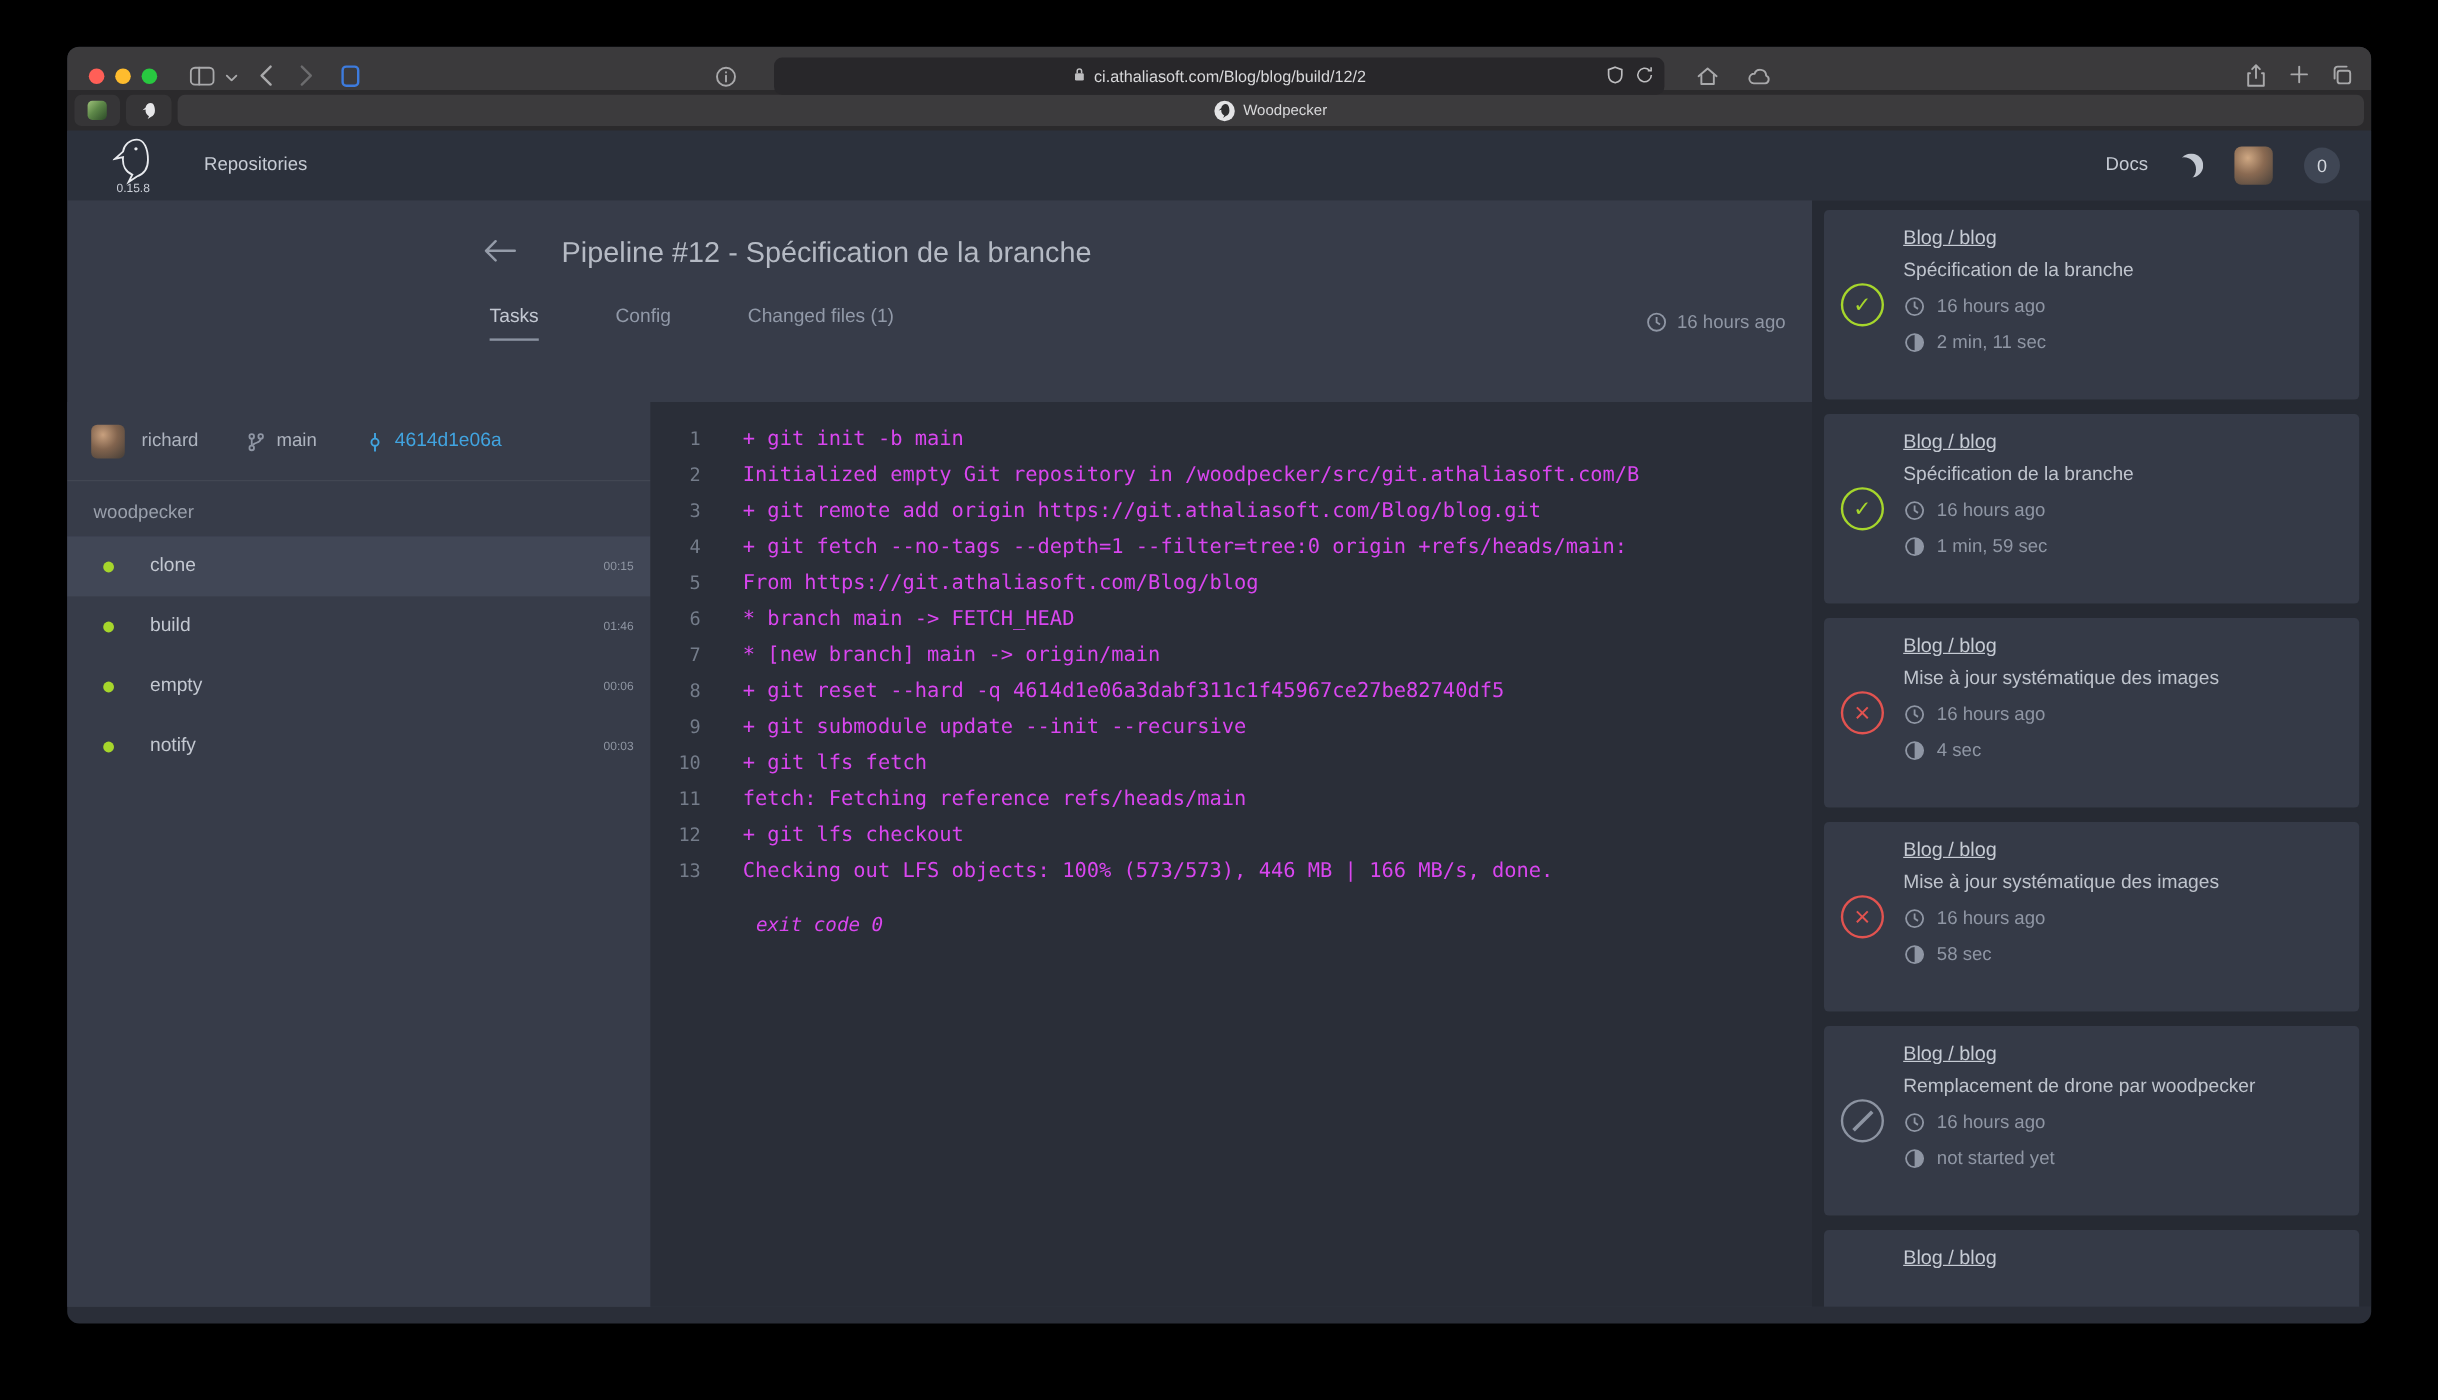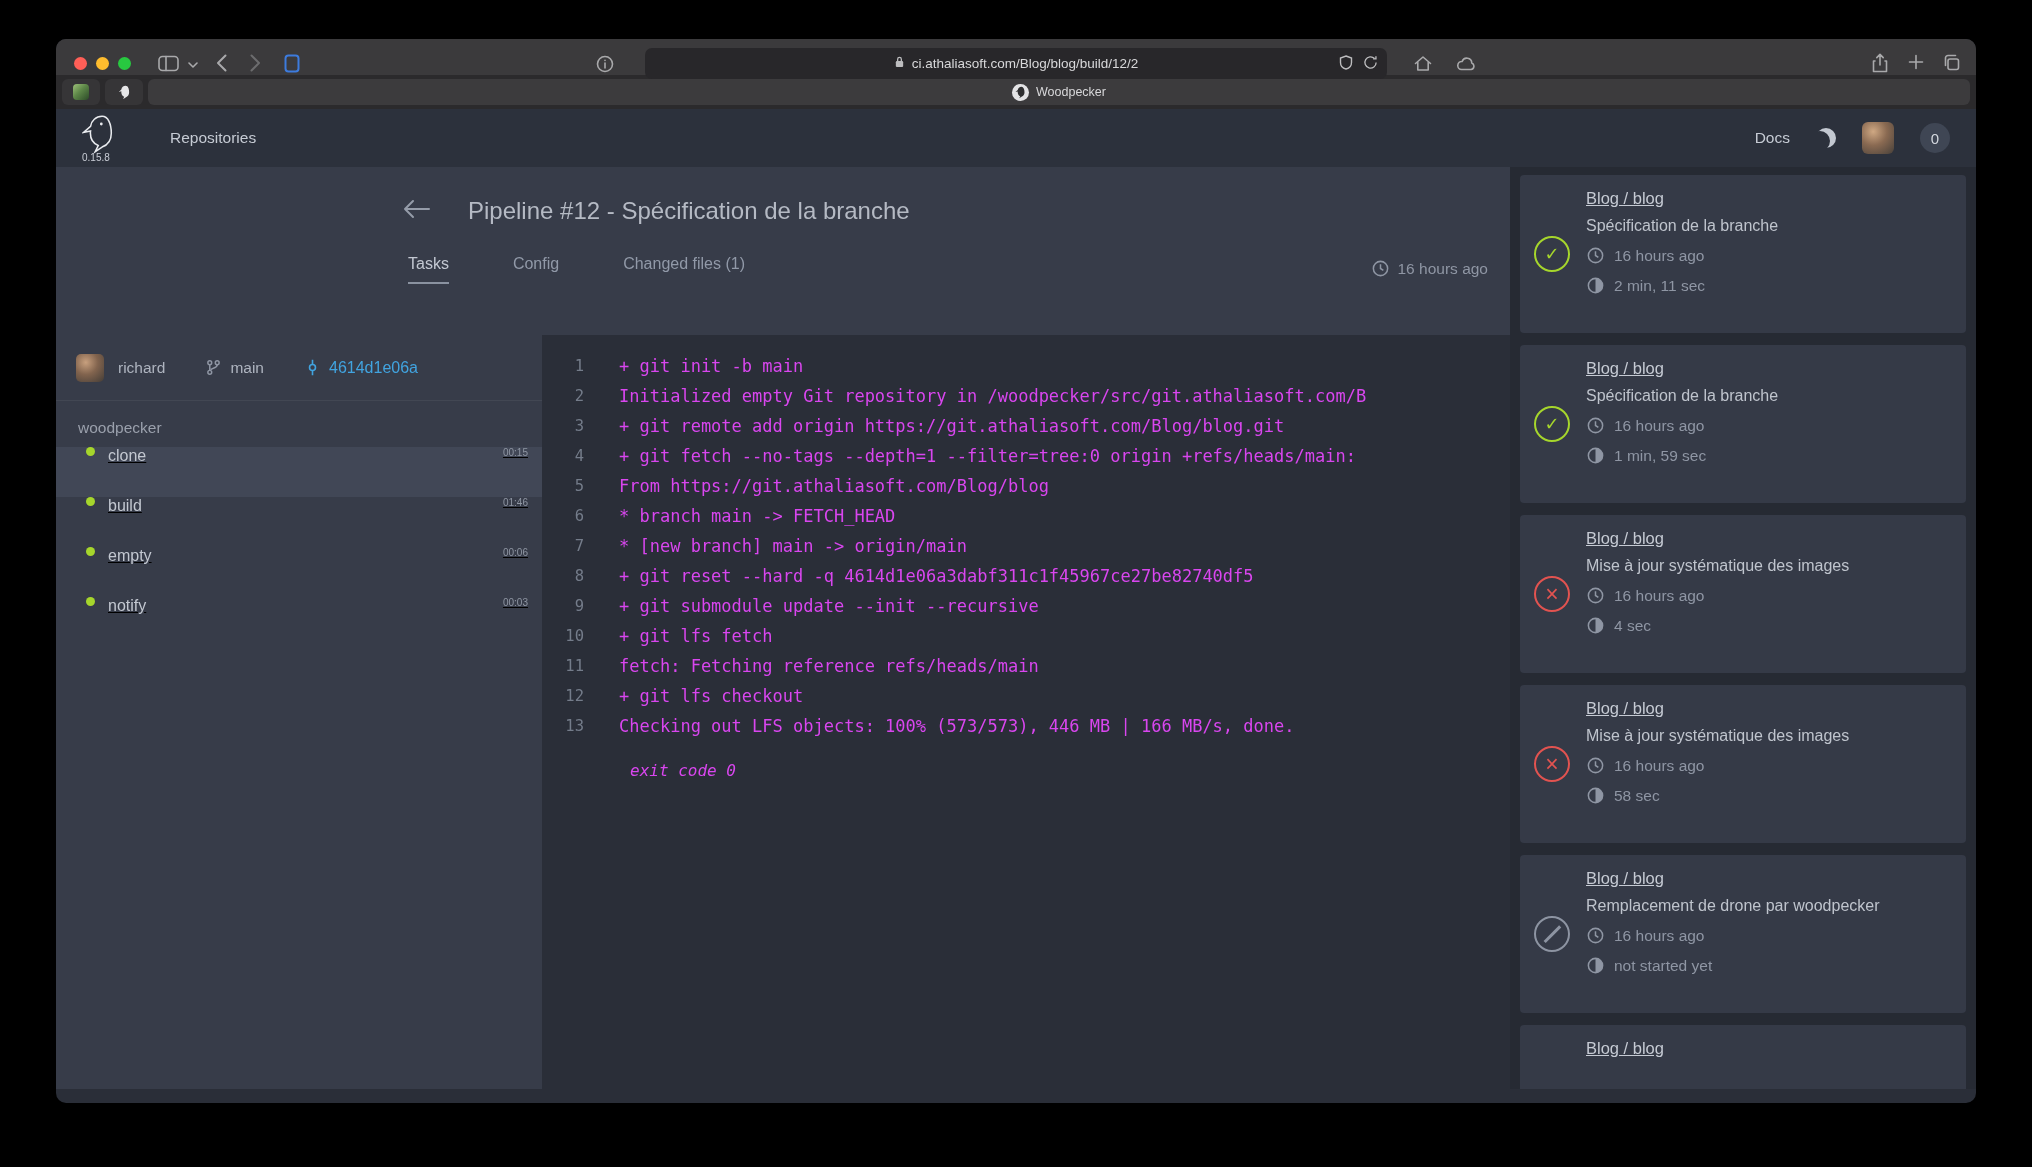--- a/index.html
+++ b/index.html
@@ -32,21 +32,21 @@
     display:flex; align-items:center; justify-content:center; gap:7px;
     color:#d8d8da; font-size:12.5px; }
   .fav-green { width:16px; height:16px; border-radius:4px;
     background:linear-gradient(135deg,#9ec27a 0%,#5d8748 45%,#2c4a28 100%); }
   .fav-circle { width:17px; height:17px; border-radius:50%; background:#e3e3e5;
     display:flex; align-items:center; justify-content:center; }
 
   
   .page { height:980px; display:flex; flex-direction:column; background:#373c49; }
   .navbar { height:58px; background:#2c313c; display:flex; align-items:center; padding:0 26px; flex:none; }
-  .logo-stack { display:flex; flex-direction:column; align-items:flex-start; width:58px; }
+  .logo-stack { display:flex; flex-direction:column; align-items:center; width:58px; }
   .logo-stack svg { stroke:#e8eaee; fill:none; stroke-width:2; }
   .version { font-size:10px; color:#c9cdd6; margin-top:-2px; }
   .nav-link { color:#c6cbd4; font-size:15.5px; }
   .nav-left-link { margin-left:30px; }
   .nav-right { margin-left:auto; display:flex; align-items:center; gap:26px; }
   .moon { width:20px; height:20px; border-radius:50%; box-shadow:inset -6px 3px 0 0 #c3c8d1; }
   .avatar { width:32px; height:32px; border-radius:6px;
     background:radial-gradient(circle at 35% 30%, #cfa883 0%, #8a6a52 45%, #47403a 100%); }
   .badge { width:30px; height:30px; border-radius:50%; background:#3f4654; color:#d4d8df;
     display:flex; align-items:center; justify-content:center; font-size:15px; }
@@ -68,24 +68,24 @@
   .content { flex:1; display:flex; min-height:0; }
   .left-panel { width:486px; flex:none; background:#373c49; }
   .meta-row { height:66px; display:flex; align-items:center; padding:0 20px; gap:14px;
     border-bottom:1px solid rgba(255,255,255,0.06); }
   .avatar-sm { width:28px; height:28px; border-radius:5px; flex:none;
     background:radial-gradient(circle at 35% 30%, #c8a07e 0%, #82644e 45%, #443d37 100%); }
   .meta-txt { color:#aeb4bf; font-size:15.5px; }
   .meta-ic { width:17px; height:17px; }
   .meta-ic.gray { stroke:#8f96a4; }
   .commit-link { color:#41a4e0; font-size:16px; text-decoration:none; }
-  .meta-group { display:flex; align-items:flex-start; gap:8px; }
+  .meta-group { display:flex; align-items:flex-end; gap:8px; }
   .mg-branch { margin-left:26px; } .mg-commit { margin-left:26px; }
   .workflow-label { padding:18px 22px 10px; color:#9aa0ac; font-size:15.5px; }
-  .task-row { height:50px; display:flex; align-items:flex-start; padding:0 14px 0 30px; gap:13px;text-decoration:underline; }
+  .task-row { height:50px; display:flex; align-items:center; padding:0 14px 0 30px; gap:30px; }
   .task-row.active { background:#414756; }
   .dot { width:9px; height:9px; border-radius:50%; background:#a6d62c; flex:none; }
   .task-name { color:#c3c8d1; font-size:16px; }
   .task-time { margin-left:auto; color:#8f96a3; font-size:10px; }
 
   .log { flex:1; min-width:0; background:#2a2e38; padding:16px 0 0 8px; overflow:hidden;
     font-family:"DejaVu Sans Mono", monospace; }
   .log-line { display:flex; line-height:30px; }
   .ln { width:34px; text-align:right; color:#747c8a; font-size:15.5px; flex:none; }
   .lt { margin-left:35px; color:#d946ef; font-size:17px; white-space:pre; overflow:hidden; }

